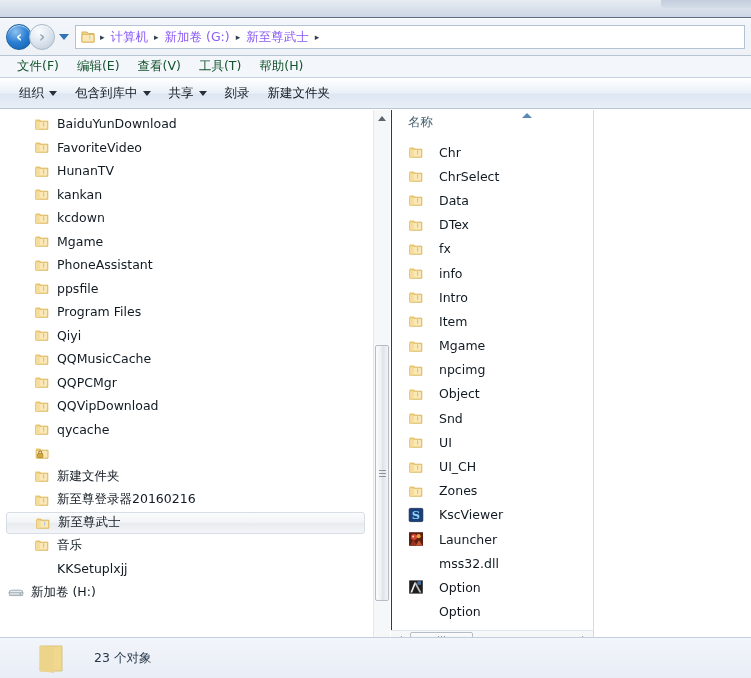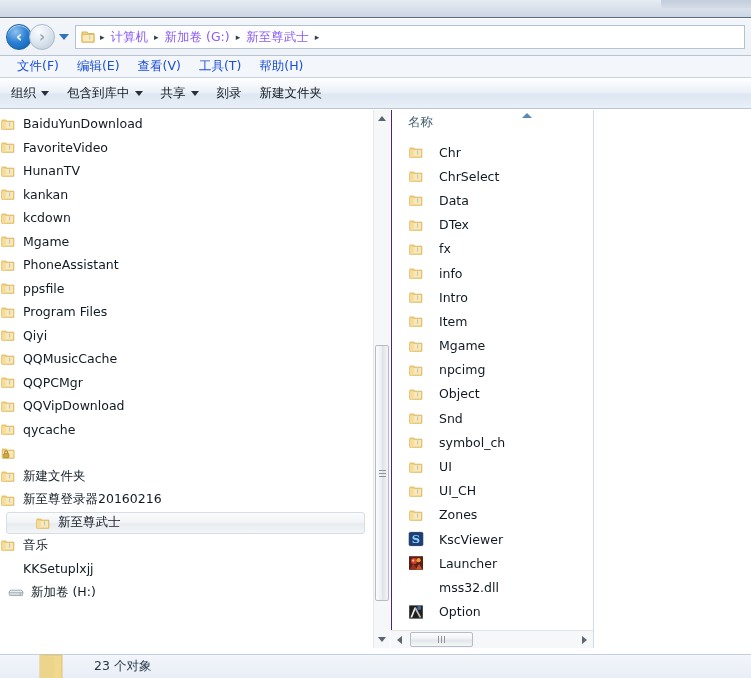--- a/index.html
+++ b/index.html
@@ -73,28 +73,28 @@
   }
 
   
   .menubar {
     position: absolute; left: 0; top: 56px; width: 751px; height: 22px;
     background: #f3f6fa;
     display: flex; align-items: center; padding-left: 8px;
     border-bottom: 1px solid #c6d2e0;
   }
   .menuitem {
-    font-size: 12.5px; color: #1d4ed8; padding: 2px 9px; white-space: nowrap;
+    font-size: 12.5px; color: #14532d; padding: 2px 9px; white-space: nowrap;
   }
 
   
   .toolbar {
     position: absolute; left: 0; top: 79px; width: 751px; height: 30px;
     background: linear-gradient(to bottom, #fdfeff 0%, #eaf0f8 48%, #dde6f2 52%, #e9eff7 100%);
-    display: flex; align-items: center; padding-left: 2px;
+    display: flex; align-items: center; padding-left: 10px;
     border-bottom: 1px solid #b9c6d6;
   }
   .tbbtn {
     font-size: 12.5px; color: #11181f; padding: 3px 9px;
     display: flex; align-items: center; gap: 5px; white-space: nowrap;
   }
   .tb-caret {
     width: 0; height: 0; border-left: 4px solid transparent;
     border-right: 4px solid transparent; border-top: 5px solid #2a2f36;
   }
@@ -104,21 +104,21 @@
     position: absolute; left: 0; top: 110px; width: 751px; height: 538px;
     background: #ffffff;
   }
   .nav-pane {
     position: absolute; left: 0; top: 0; width: 373px; height: 538px;
     background: #ffffff; overflow: hidden;
   }
   .nav-list { position: absolute; left: 0; top: 2px; width: 373px; }
   .nav-row {
     height: 23.5px; display: flex; align-items: center;
-    white-space: nowrap;
+    padding-left: 34px; white-space: nowrap;
   }
   .nav-row.drive { padding-left: 8px; }
   .nav-row .label {
     font-size: 12.5px; color: #111a22; margin-left: 7px;
   }
   .nav-row.selected {
     background: linear-gradient(to bottom, #fbfcfd 0%, #f1f3f6 48%, #e8ebef 52%, #f3f5f8 100%);
     border: 1px solid #d7dde5; border-radius: 3px;
     margin: 0 8px 0 6px; padding-left: 28px; height: 22px;
   }
@@ -205,21 +205,21 @@
   .hgrip { display: flex; gap: 2px; }
   .hgrip i { display: block; width: 1px; height: 7px; background: #8d949e; }
 
   .pane-right-edge {
     position: absolute; left: 593px; top: 0; width: 1px; height: 538px;
     background: #cfdcea;
   }
 
   
   .statusbar {
-    position: absolute; left: 0; bottom: 0; width: 751px; height: 24px;
+    position: absolute; left: 0; bottom: 0; width: 751px; height: 41px;
     background: linear-gradient(to bottom, #f2f5fa 0%, #e9eef6 100%);
     border-top: 1px solid #c3cfdd;
     display: flex; align-items: center;
   }
   .status-icon { margin-left: 18px; }
   .status-text {
     margin-left: 30px; font-size: 12.5px; color: #27384a;
   }
 
   
@@ -610,29 +610,20 @@
               </svg></span>
             <span class="label">Snd</span>
           </div>
           <div class="file-row">
             <span class="ic"><svg width="16" height="16" viewBox="0 0 16 16">
                 <path d="M1.5 3.5h4.3L7.2 5H14v8.2H1.5z" fill="#edc86f"></path>
                 <path d="M1.8 5.2h12v8H1.8z" fill="#fbe8b4" stroke="#d7b257" stroke-width=".9"></path>
                 <path d="M1.8 5.2h3.9v8H1.8z" fill="#f5dc9b"></path>
                 <rect x="9.1" y="6.3" width="1" height="4.3" fill="#a8c6dd"></rect>
               </svg></span>
-            <span class="label">symbol_ch</span>
-          </div>
-          <div class="file-row">
-            <span class="ic"><svg width="16" height="16" viewBox="0 0 16 16">
-                <path d="M1.5 3.5h4.3L7.2 5H14v8.2H1.5z" fill="#edc86f"></path>
-                <path d="M1.8 5.2h12v8H1.8z" fill="#fbe8b4" stroke="#d7b257" stroke-width=".9"></path>
-                <path d="M1.8 5.2h3.9v8H1.8z" fill="#f5dc9b"></path>
-                <rect x="9.1" y="6.3" width="1" height="4.3" fill="#a8c6dd"></rect>
-              </svg></span>
             <span class="label">UI</span>
           </div>
           <div class="file-row">
             <span class="ic"><svg width="16" height="16" viewBox="0 0 16 16">
                 <path d="M1.5 3.5h4.3L7.2 5H14v8.2H1.5z" fill="#edc86f"></path>
                 <path d="M1.8 5.2h12v8H1.8z" fill="#fbe8b4" stroke="#d7b257" stroke-width=".9"></path>
                 <path d="M1.8 5.2h3.9v8H1.8z" fill="#f5dc9b"></path>
                 <rect x="9.1" y="6.3" width="1" height="4.3" fill="#a8c6dd"></rect>
               </svg></span>
             <span class="label">UI_CH</span>

